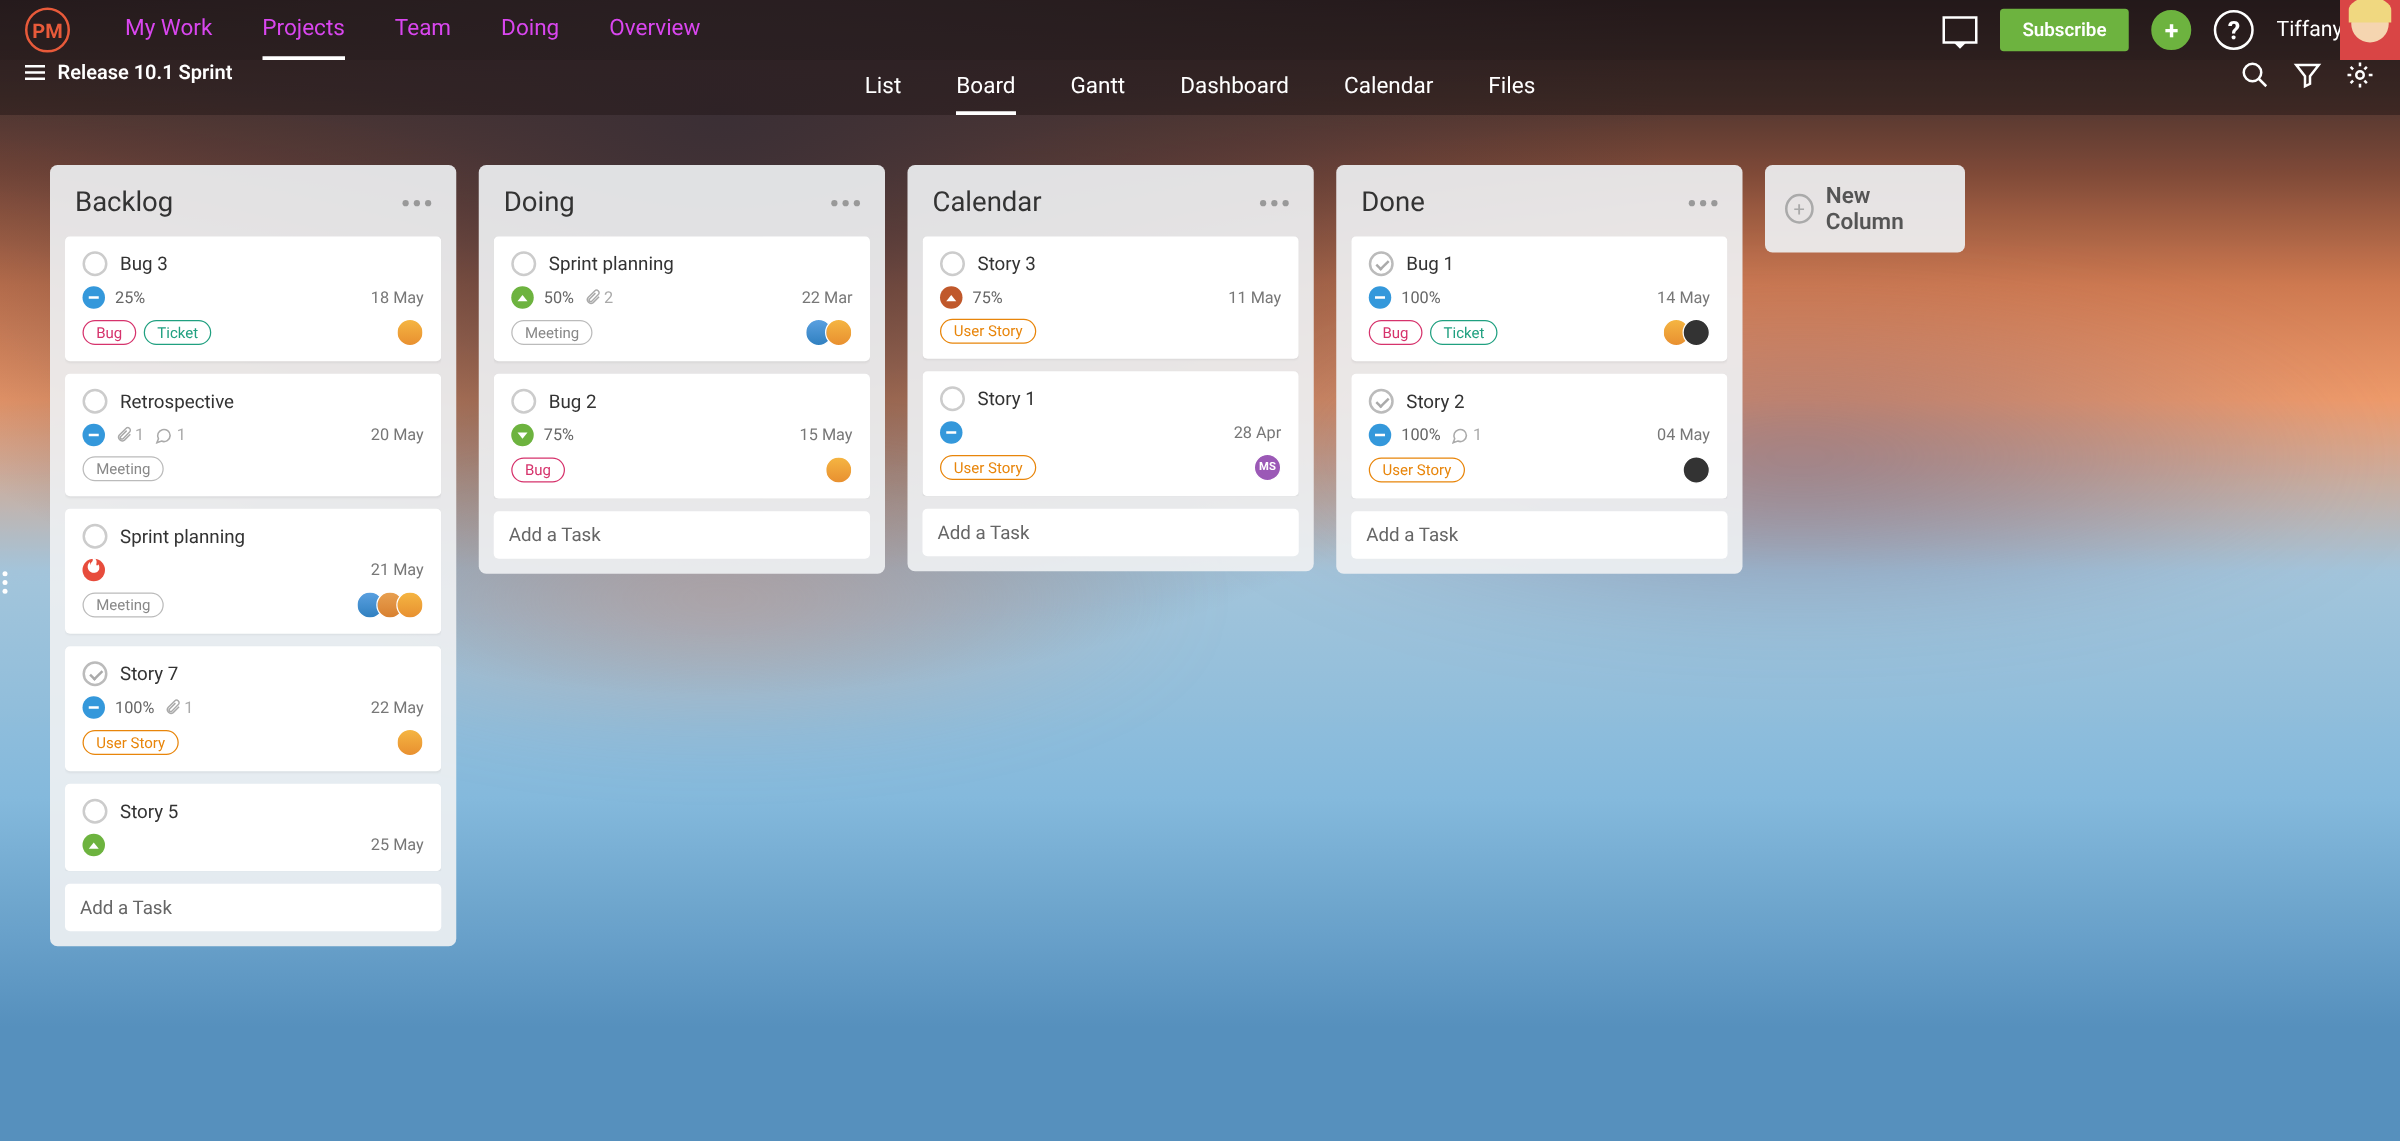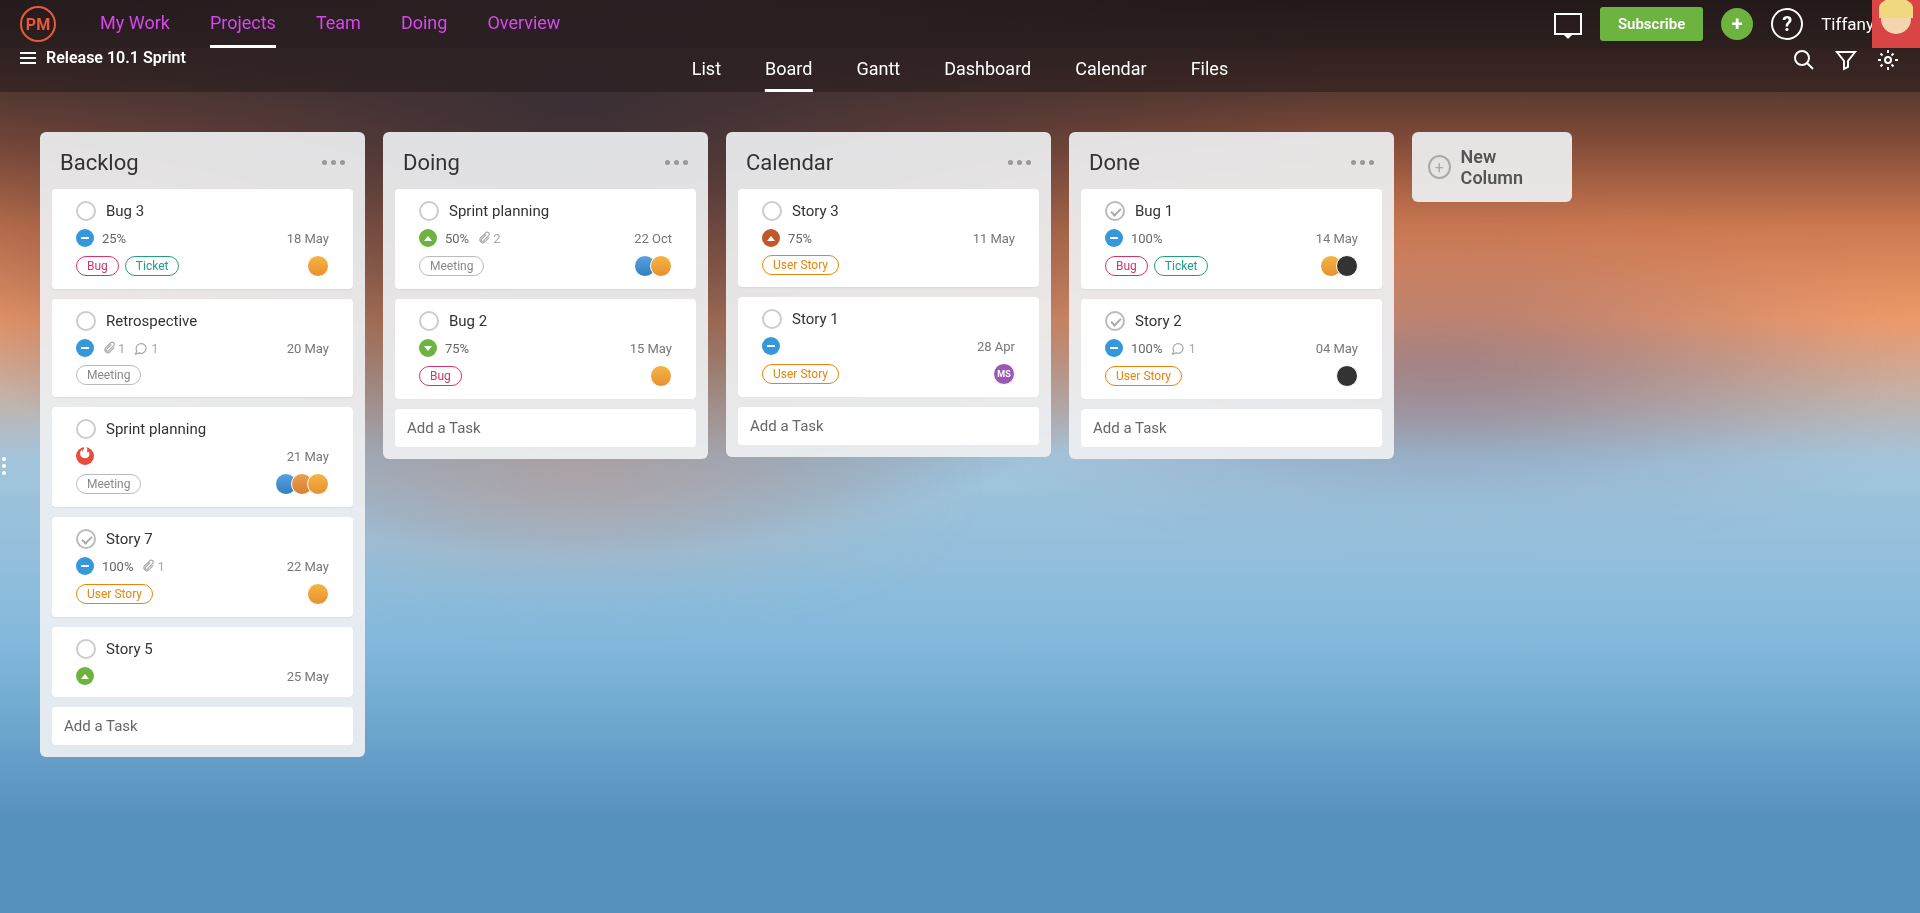--- a/index.html
+++ b/index.html
@@ -36,21 +36,21 @@
 .subnav-item.active{border-bottom-color:#fff}
 .subbar-right{margin-left:auto;display:flex;gap:18px;padding:0 20px}
 .icon-btn{width:24px;height:24px;cursor:pointer;color:#fff}
 .board{position:relative;display:flex;gap:18px;padding:40px 40px;z-index:5;height:calc(100% - 92px);overflow-x:auto}
 .col{width:325px;flex-shrink:0;background:rgba(238,240,242,.92);border-radius:6px;padding:12px;height:fit-content;max-height:100%;display:flex;flex-direction:column}
 .col-head{display:flex;align-items:center;justify-content:space-between;padding:6px 8px 14px}
 .col-title{font-size:22px;font-weight:400;color:#333}
 .dots{display:flex;gap:4px;cursor:pointer}
 .dots span{width:5px;height:5px;background:#999;border-radius:50%}
 .cards{display:flex;flex-direction:column;gap:10px;overflow-y:auto}
-.card{background:#fff;border-radius:4px;padding:12px 24px;box-shadow:0 1px 2px rgba(0,0,0,.06);cursor:pointer}
+.card{background:#fff;border-radius:4px;padding:12px 14px;box-shadow:0 1px 2px rgba(0,0,0,.06);cursor:pointer}
 .card-top{display:flex;align-items:center;gap:10px}
 .check{width:20px;height:20px;border:2px solid #ccc;border-radius:50%;flex-shrink:0}
 .check.done{border-color:#bbb;background:#fff;position:relative}
 .check.done::after{content:'';position:absolute;left:4px;top:5px;width:8px;height:4px;border-left:2px solid #aaa;border-bottom:2px solid #aaa;transform:rotate(-45deg)}
 .card-title{font-size:15px;color:#333}
 .card-row{display:flex;align-items:center;justify-content:space-between;margin-top:8px}
 .card-meta{display:flex;align-items:center;gap:8px;font-size:13px;color:#666}
 .prio{width:18px;height:18px;border-radius:50%;display:flex;align-items:center;justify-content:center;flex-shrink:0}
 .prio.blue{background:#3498db}
 .prio.blue::after{content:'';width:8px;height:2px;background:#fff}
@@ -281,21 +281,21 @@
             <div class="card-title">Sprint planning</div>
           </div>
       <div class="card-row">
             <div class="card-meta">
               <span class="prio greenup"></span>
               <span>50%</span>
               <span class="clip"><svg width="14" height="14" viewBox="0 0 24 24" fill="none" stroke="#aaa" stroke-width="2">
                   <path d="M21 11l-8 8a5 5 0 01-7-7l9-9a3.5 3.5 0 015 5l-9 9a2 2 0 01-3-3l8-8"></path>
                 </svg>2</span>
             </div>
-            <div class="date">22 Oct</div>
+            <div class="date">22 Mar</div>
           </div>
       <div class="tags">
             <span class="tag meeting">Meeting</span>
             <div class="avatars">
               <div class="avs a2"></div>
               <div class="avs a1"></div>
             </div>
           </div>
         </div>
         <div class="card">

